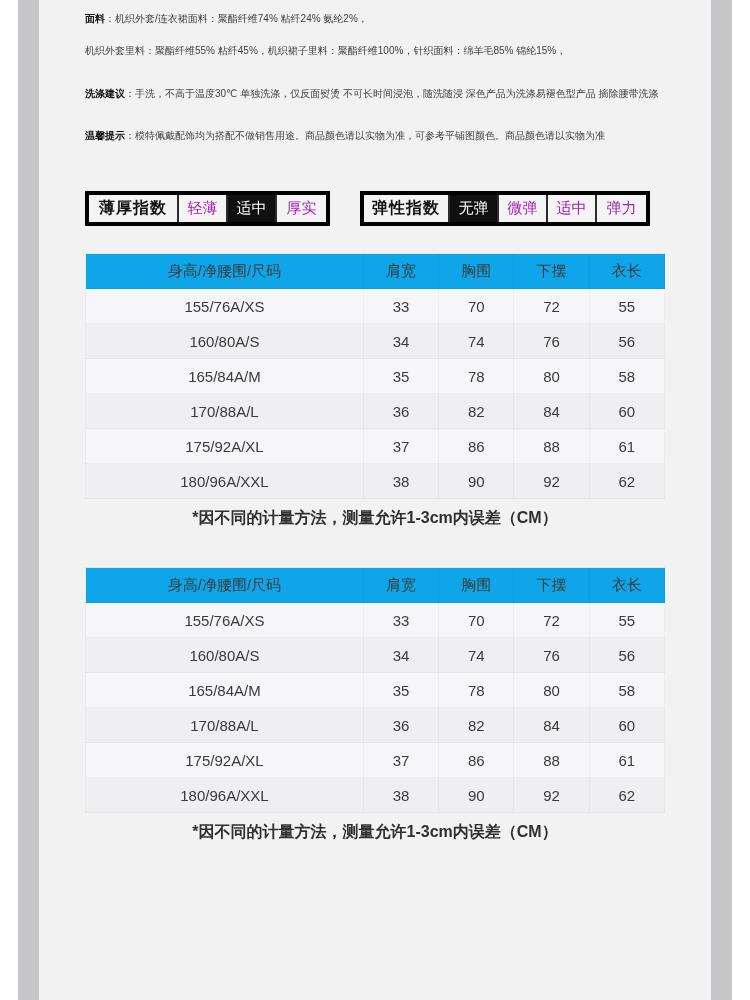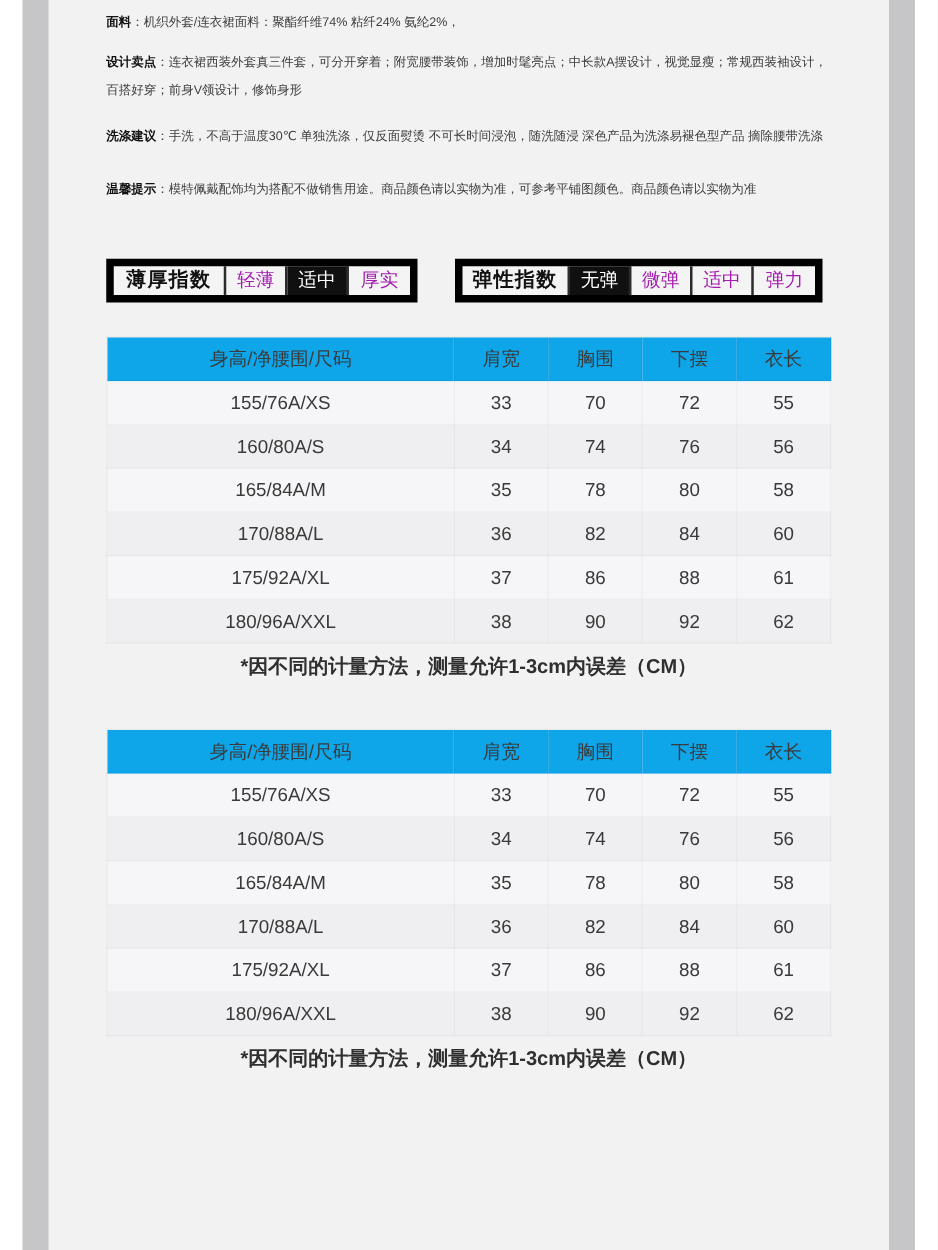--- a/index.html
+++ b/index.html
@@ -38,21 +38,21 @@
   .p-tips   { margin-bottom: 0; }
 
   
   .ind-row {
     margin-top: 44px;
     display: flex;
     gap: 30px;
   }
   .ind-box {
     display: flex;
-    border: 6px solid #000000;
+    border: 4px solid #000000;
     height: 35px;
     background: #f4f4f5;
     align-items: flex-end;
   }
   .ind-cell {
     display: flex; align-items: center; justify-content: center;
     width: 49px; height: 100%;
     font-size: 15px; color: #a21caf;
     border-right: 2px solid #2b2b2b;
   }
@@ -92,22 +92,22 @@
 </head>
 <body>
 
 <div class="gutter left"></div>
 <div class="gutter right"></div>
 
 <div class="content">
 
   <p class="para p-fabric"><span class="lbl">面料</span><span>：机织外套/连衣裙面料：聚酯纤维74% 粘纤24% 氨纶2%，</span></p>
 
-
-  <p class="para p-design"><span class="lbl">设计卖点</span><span>：连衣裙西装外套真三件套，可分开穿着；附宽腰带装饰，增加时髦亮点；中长款A摆设计，视觉显瘦；常规西装袖设计，百搭好穿；前身V领设计，修饰身形</span></p>
+  <p class="para p-lining"><span>机织外套里料：聚酯纤维55% 粘纤45%，机织裙子里料：聚酯纤维100%，针织面料：绵羊毛85% 锦纶15%，</span></p>
+
 
   <p class="para p-wash"><span class="lbl">洗涤建议</span><span>：手洗，不高于温度30℃ 单独洗涤，仅反面熨烫 不可长时间浸泡，随洗随浸 深色产品为洗涤易褪色型产品 摘除腰带洗涤</span></p>
 
   <p class="para p-tips"><span class="lbl">温馨提示</span><span>：模特佩戴配饰均为搭配不做销售用途。商品颜色请以实物为准，可参考平铺图颜色。商品颜色请以实物为准</span></p>
 
   <div class="ind-row">
     <div class="ind-box">
       <div class="ind-cell ind-label">薄厚指数</div>
       <div class="ind-cell">轻薄</div>
       <div class="ind-cell selected">适中</div>

